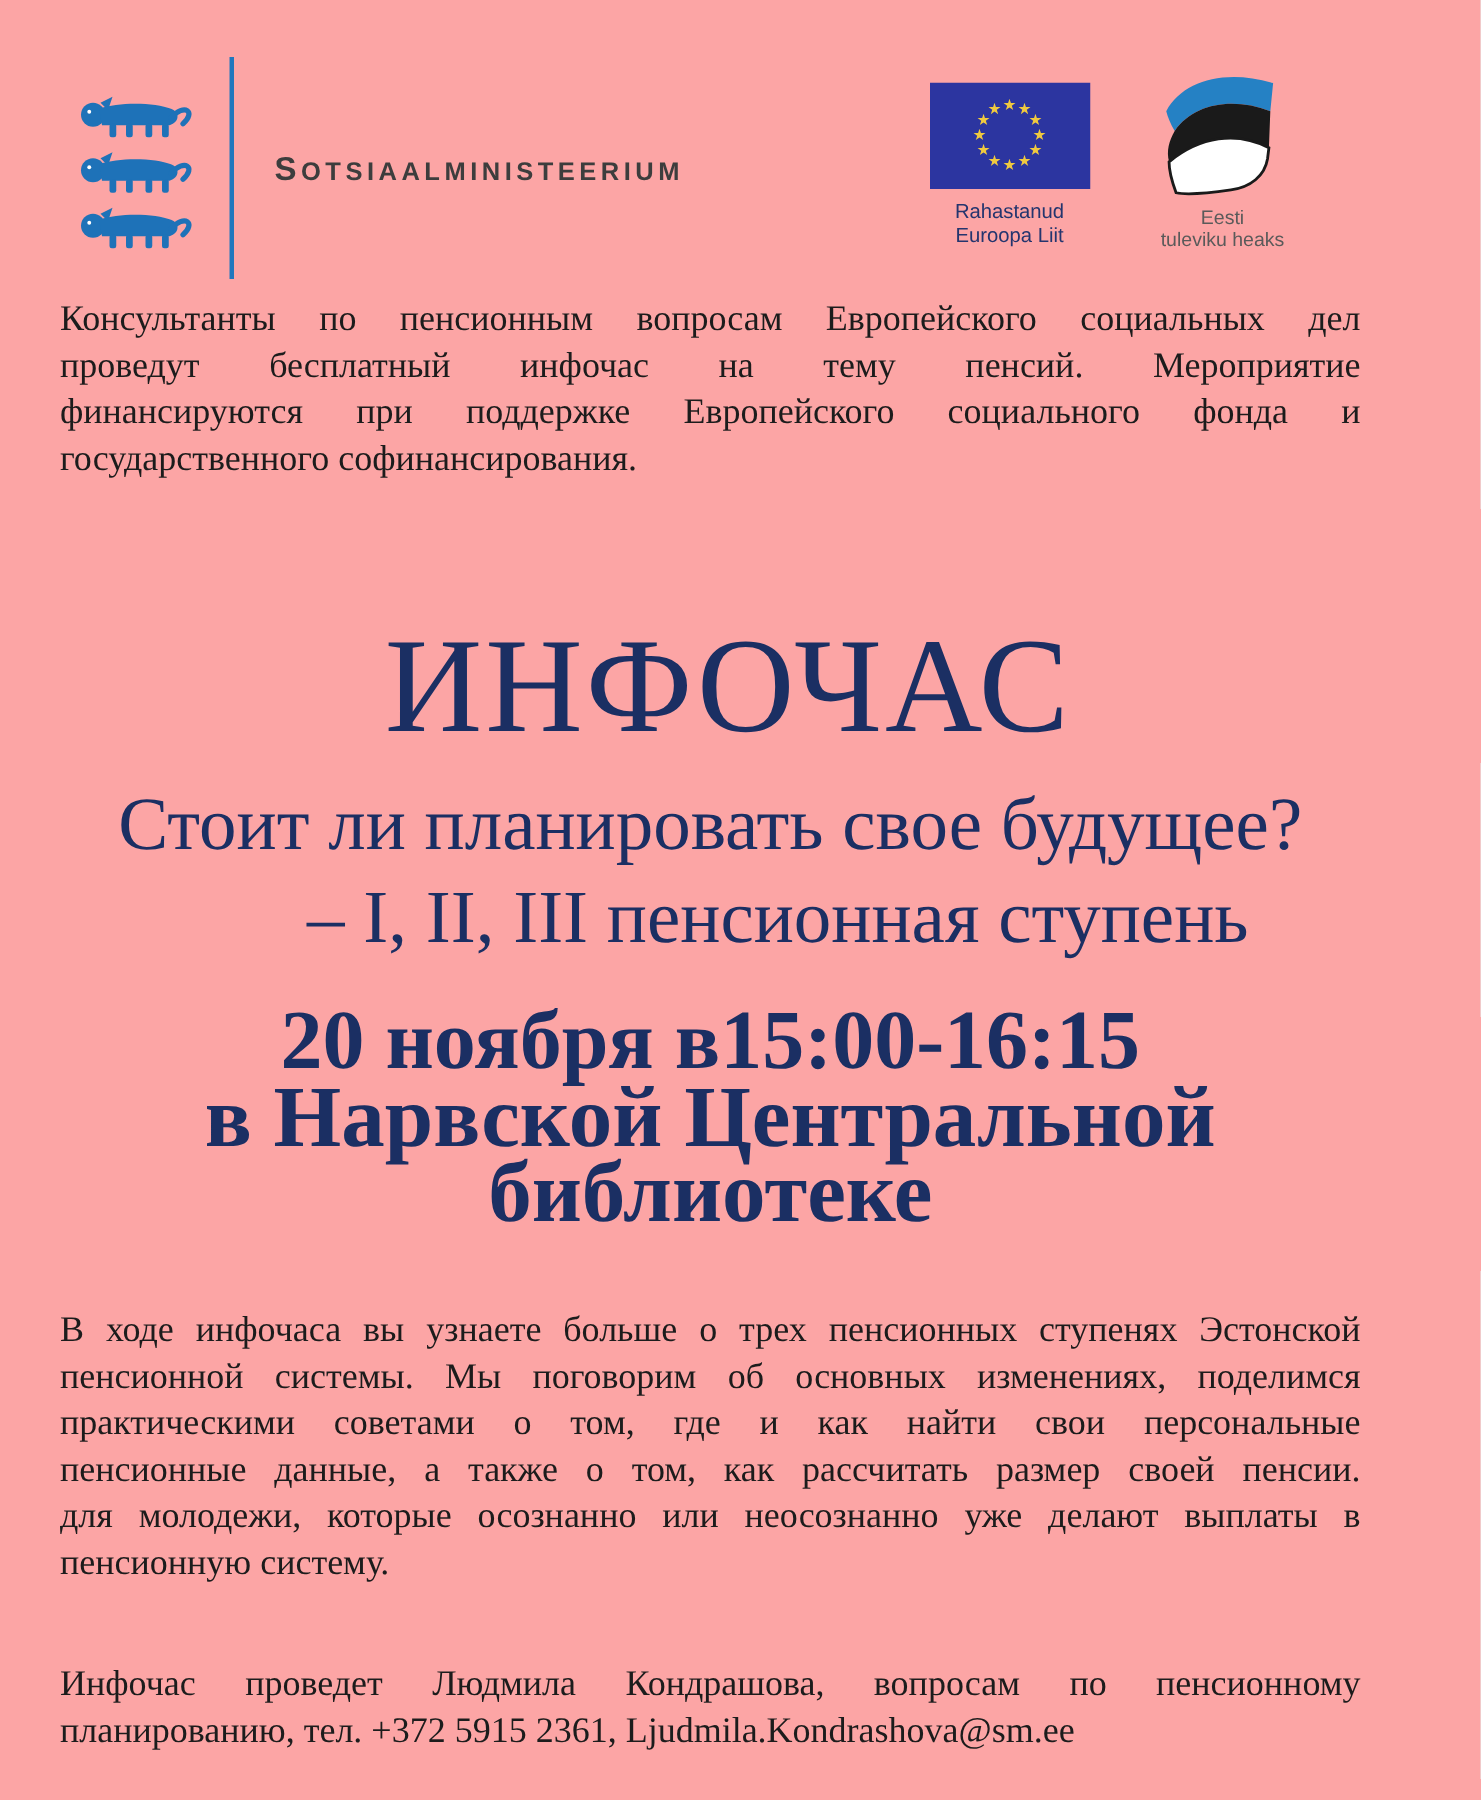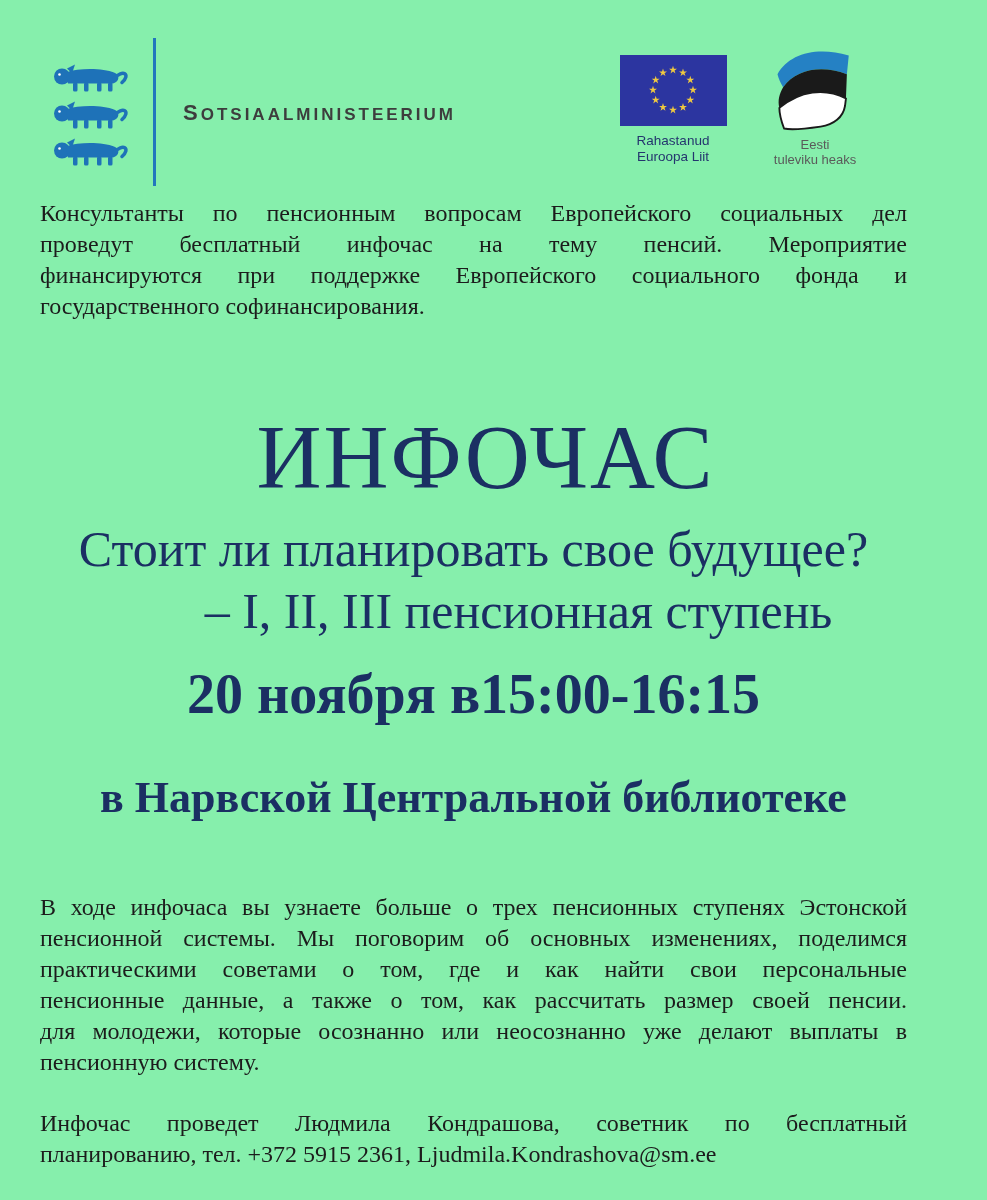--- a/index.html
+++ b/index.html
@@ -1,18 +1,18 @@
 <!DOCTYPE html>
 <html><head>
 <meta charset="utf-8">
 <style>
   html,body { margin:0; padding:0; background:#e8e8e8; }
   .page {
     position:relative; width:987px; height:1200px; margin:0 auto;
-    background:#86efac; overflow:hidden;
+    background:#fca5a5; overflow:hidden;
     font-family:"Liberation Serif","DejaVu Serif",serif; color:#1c1c1c;
   }
 
   
   .lions { position:absolute; left:50px; top:63px; width:80px; height:105px; }
   .divider { position:absolute; left:153px; top:38px; width:3px; height:148px; background:#2277bd; }
   .ministry-name {
     position:absolute; left:183px; top:100px;
     font-family:"Liberation Sans",sans-serif; font-size:17px; font-weight:700;
     letter-spacing:3px; color:#3d3d3d; white-space:nowrap;
@@ -29,21 +29,21 @@
   .swallow-block { position:absolute; left:759px; top:46px; width:112px; text-align:center; }
   .swallow-svg { width:100px; height:90px; display:block; margin:0 auto; }
   .swallow-caption {
     margin-top:1px; font-family:"Liberation Sans",sans-serif;
     font-size:13px; color:#5a5a5a; line-height:15px;
   }
 
   
   .paragraph { position:absolute; left:40px; width:867px; font-size:24px; line-height:31px; }
   .p1 { top:198px; }
-  .p2 { top:872px;margin-top:20px; }
+  .p2 { top:872px; }
   .p3 { top:1108px; }
   .jline { text-align:justify; text-align-last:justify; white-space:nowrap; }
   .jline-last { text-align:left; text-align-last:left; }
 
   
   .event-title {
     position:absolute; left:40px; top:398px; width:867px; margin:12px;
     text-align:center; font-size:90px; line-height:96px; font-weight:400;
     letter-spacing:2px; color:#1b2f63;
   }
@@ -51,22 +51,22 @@
     position:absolute; left:40px; width:867px; text-align:center;
     font-size:50px; line-height:62px; color:#1b2f63;
   }
   .subtitle-1 { top:518px; }
   .subtitle-2 { top:580px; padding-left:90px; width:777px; }
   .datetime {
     position:absolute; left:40px; top:663px; width:867px; text-align:center;
     font-size:56px; line-height:62px; font-weight:700; color:#1b2f63;
   }
   .location {
-    position:absolute; left:40px; top:773px; width:867px; text-align:center;
-    font-size:44px; line-height:50px; font-weight:700; color:#1b2f63;
+    position:absolute; left:40px; top:720px; width:867px; text-align:center;
+    font-size:58px; line-height:50px; font-weight:700; color:#1b2f63;
   }
 </style>
 </head>
 <body>
 
 <div class="page">
 
   <div>
 
     <svg class="lions" viewBox="0 0 80 104" fill="#1e72b8" aria-hidden="true">
@@ -150,17 +150,17 @@
   <section class="paragraph p2">
       <div class="jline">В ходе инфочаса вы узнаете больше о трех пенсионных ступенях Эстонской</div>
       <div class="jline">пенсионной системы. Мы поговорим об основных изменениях, поделимся</div>
       <div class="jline">практическими советами о том, где и как найти свои персональные</div>
       <div class="jline">пенсионные данные, а также о том, как рассчитать размер своей пенсии.</div>
       <div class="jline">для молодежи, которые осознанно или неосознанно уже делают выплаты в</div>
       <div class="jline-last">пенсионную систему.</div>
     </section>
 
   <section class="paragraph p3">
-      <div class="jline">Инфочас проведет Людмила Кондрашова, советник по бесплатный</div>
+      <div class="jline">Инфочас проведет Людмила Кондрашова, вопросам по пенсионному</div>
       <div class="jline-last">планированию, тел. +372 5915 2361, Ljudmila.Kondrashova@sm.ee</div>
     </section>
 
 </div>
 
 </body></html>

